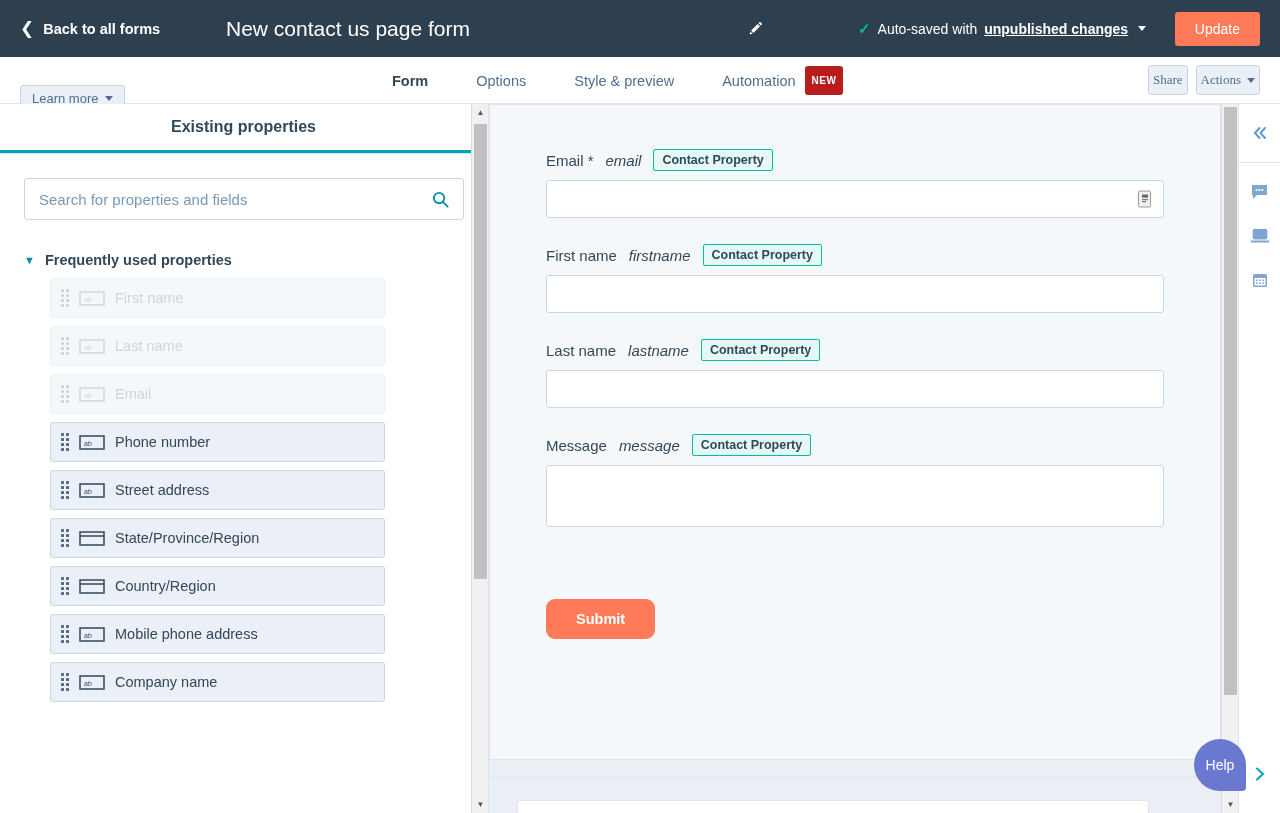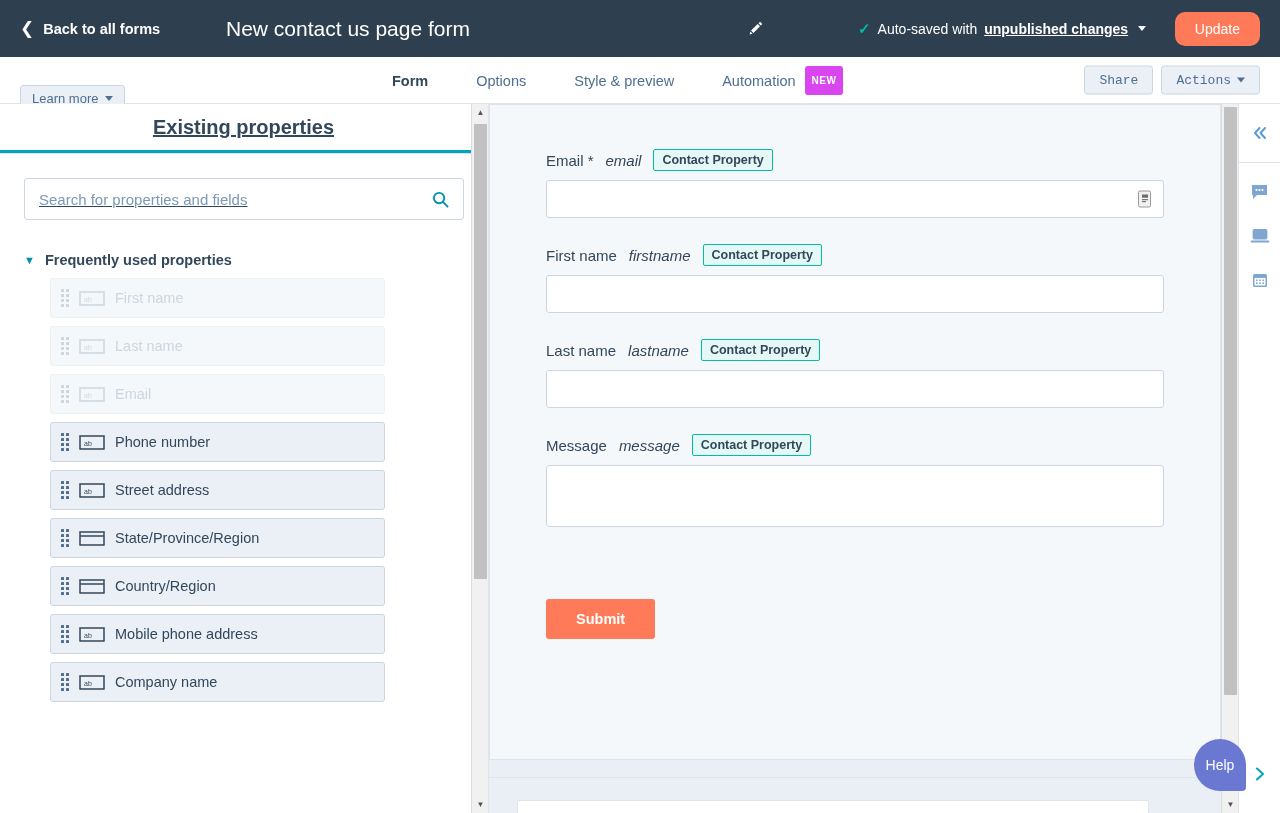--- a/index.html
+++ b/index.html
@@ -40,21 +40,21 @@
   .unpub {
     text-decoration: underline; font-weight: bold; cursor: pointer; color:#fff;
   }
   .caret-down {
     width: 0; height: 0; border-left: 4px solid transparent;
     border-right: 4px solid transparent; border-top: 5px solid #ffffff;
     margin-left: 3px; cursor: pointer;
   }
   .update-btn {
     position: absolute; right: 20px; top: 50%; transform: translateY(-50%);
-    background: #ff7a59; color: #ffffff; border: none; border-radius: 10px;
+    background: #ff7a59; color: #ffffff; border: none; border-radius: 3px;
     padding: 9px 20px; font-size: 14px; font-family: inherit; cursor: pointer;
   }
 
   
   .navbar {
     height: 47px; background: #ffffff; border-bottom: 1px solid #dfe3eb;
     display: flex; align-items: center; position: relative;
   }
   .learn-more {
     margin-left: 20px; background: #eaf0f6; color: #506e91;
@@ -74,61 +74,60 @@
     height: 64px; display: flex; align-items: center; gap: 9px;
     padding: 0 24px; font-size: 14.5px; color: #506e91;
     cursor: pointer; position: relative;
   }
   .nav-tab.active { color: #33475b; font-weight: bold; }
   .nav-tab.active::after {
     content:''; position:absolute; left:16px; right:16px; bottom:0;
     height:4px; background:#2e3f50; border-radius: 2px 2px 0 0;
   }
   .new-badge {
-    background: #d946ef; color: #ffffff; font-size: 10px; font-weight: bold;
+    background: #b91c1c; color: #ffffff; font-size: 10px; font-weight: bold;
     letter-spacing: .5px; padding: 9px 7px; border-radius: 3px;
   }
   .nav-right {
     position: absolute; right: 20px; top: 50%; transform: translateY(-50%);
     display: flex; gap: 8px;
   }
   .ghost-btn {
     background: #eaf0f6; color: #506e91; border: 1px solid #cbd6e2;
-    border-radius: 3px; padding: 6px 14px; font-size: 13px;
-    font-family: Liberation Mono, monospace; cursor: pointer; display:flex; align-items:center; gap:6px;
+    border-radius: 3px; padding: 6px 4px; font-size: 13px;
+    font-family: Liberation Serif, serif; cursor: pointer; display:flex; align-items:center; gap:6px;
   }
 
   
   .workspace { display: flex; height: 709px; }
 
   
   .left-panel {
     width: 489px; background: #ffffff; position: relative;
     border-right: 1px solid #dfe3eb; overflow: hidden;
   }
   .panel-tabs { display: flex; height: 50px; border-bottom: 1px solid #dfe3eb; }
   .panel-tab {
     flex: 1; display: flex; align-items: center; justify-content: center;
-    font-size: 20px; color: #506e91; background: #f5f8fa;
-    border-right: 1px solid #dfe3eb; cursor: pointer; text-decoration: underline;
+    font-size: 16px; color: #506e91; background: #f5f8fa;
+    border-right: 1px solid #dfe3eb; cursor: pointer;
   }
   .panel-tab.active {
     background: #ffffff; color: #33475b; font-weight: bold;
     border-bottom: 3px solid #00a4bd;
   }
   .search-wrap { padding: 24px 24px 0 24px; }
   .search-box {
     position: relative; height: 42px; border: 1px solid #cbd6e2;
     border-radius: 3px; display: flex; align-items: center;
   }
   .search-box input {
     flex:1; border:none; outline:none; background:transparent;
     font-family: inherit; font-size: 15px; color:#33475b;
     padding: 0 42px 0 14px;
-    text-decoration: underline;
   }
   .search-box input::placeholder { color: #7c98b6; }
   .search-ico {
     position:absolute; right: 14px; color:#0091ae;
     display:flex; align-items:center; cursor:pointer;
   }
   .group-head {
     display:flex; align-items:center; gap:10px;
     margin: 32px 0 10px 24px; font-size: 14.5px;
     font-weight: bold; color:#33475b; cursor:pointer;
@@ -199,21 +198,21 @@
   }
   .field-input.textarea { height: 62px; }
   .inline-ico {
     position:absolute; right: 12px; top: 50%; transform: translateY(-50%);
     width: 13px; height: 17px; border: 1px solid #999; border-radius: 2px;
     background: #f0f0f0; display:flex; align-items:center; justify-content:center;
   }
   .inline-ico svg { width: 8px; height: 11px; }
   .submit-btn {
     margin-top: 46px; background: #ff7a59; color:#ffffff; border:none;
-    border-radius: 3px; padding: 12px 30px; font-size: 14.5px;
+    border-radius: 9px; padding: 12px 30px; font-size: 14.5px;
     font-weight: bold; font-family: inherit; cursor:pointer;
   }
   .next-card {
     position:absolute; left: 0; right: 17px; top: 673px;
     height: 140px; background:#eaeff5; border-top:1px solid #dfe3eb;
   }
   .next-card-inner {
     position:absolute; left:28px; right:72px; top:22px; height:120px;
     background:#ffffff; border:1px solid #dfe3eb; border-radius:2px;
   }

